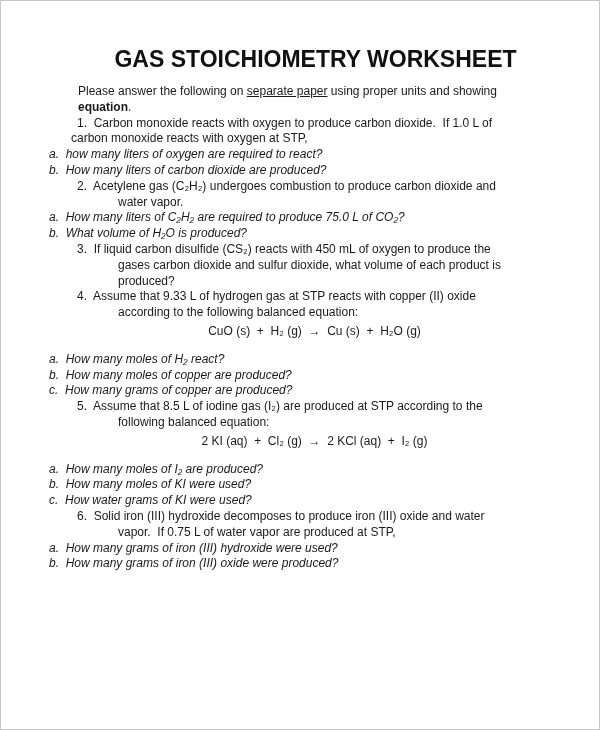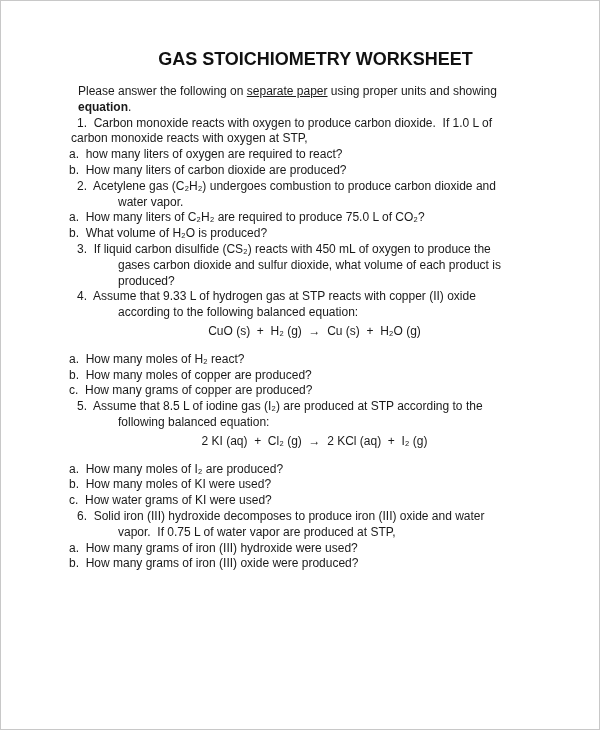--- a/index.html
+++ b/index.html
@@ -13,34 +13,34 @@
     font-family:"Liberation Sans","DejaVu Sans",sans-serif;
     font-size:12px;
     line-height:15.8px;
     color:#1a1a1a;
   }
   .title{
     margin:0;
     padding-top:49px;
     padding-left:31px;
     text-align:center;
-    font-size:18px;
+    font-size:23px;
     line-height:18px;
     font-weight:700;
     color:#111111;
   }
   .intro{margin-top:16px;padding-left:77px;}
   .ln{white-space:pre;}
   .u{text-decoration:underline;}
   .b{font-weight:700;}
   .problem{}
   .ln-num{padding-left:76px;}
   .ln-flush{padding-left:70px;}
   .ln-cont{padding-left:117px;}
-  .ln-sub{padding-left:68px;}
+  .ln-sub{padding-left:48px;font-style:italic;}
   .ln-eq{margin:3px 47px 12px 76px;text-align:center;}
 </style>
 </head>
 <body>
 
 <div class="page">
 
   <h1 class="title">GAS STOICHIOMETRY WORKSHEET</h1>
 
   <div class="intro">

